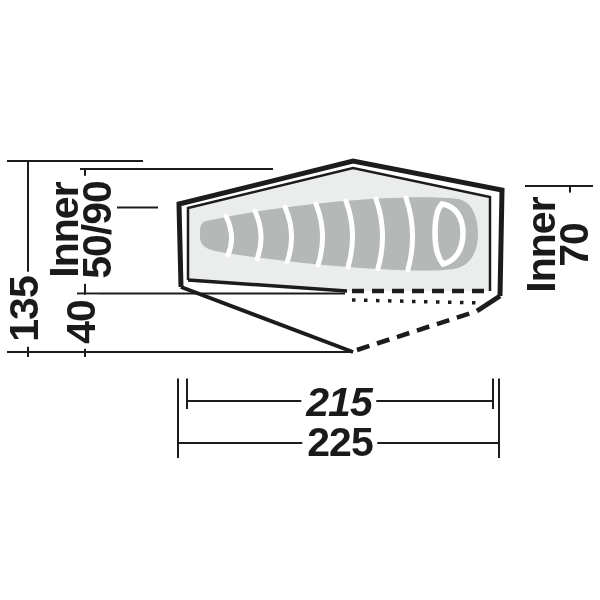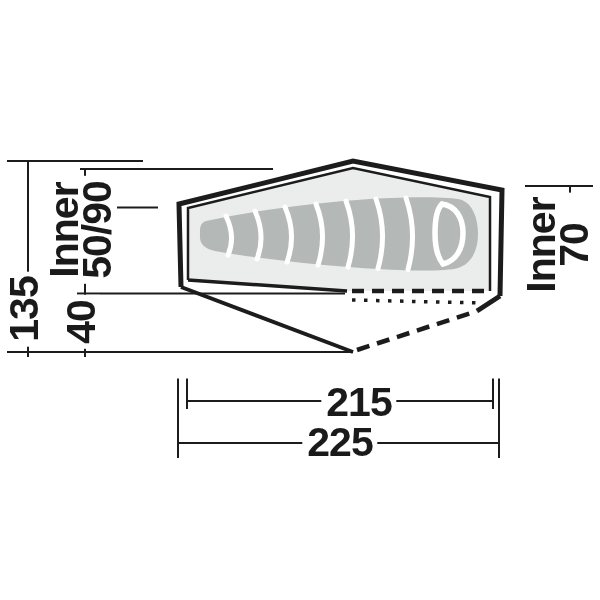--- a/index.html
+++ b/index.html
@@ -103,17 +103,17 @@
     <span>50/90</span>
   </div>
 
   <div class="dim-label rot" style="left:81px;top:322px;">40</div>
 
   <div class="dim-label rot" style="left:558px;top:245px;">
     <span>Inner</span>
     <span>70</span>
   </div>
 
-  <div class="dim-label" style="left:359px;top:402px;">215</div>
+  <div class="dim-label" style="left:339px;top:402px;font-style:italic;">215</div>
 
   <div class="dim-label" style="left:340px;top:442px;">225</div>
 
 </div>
 
 </body></html>

